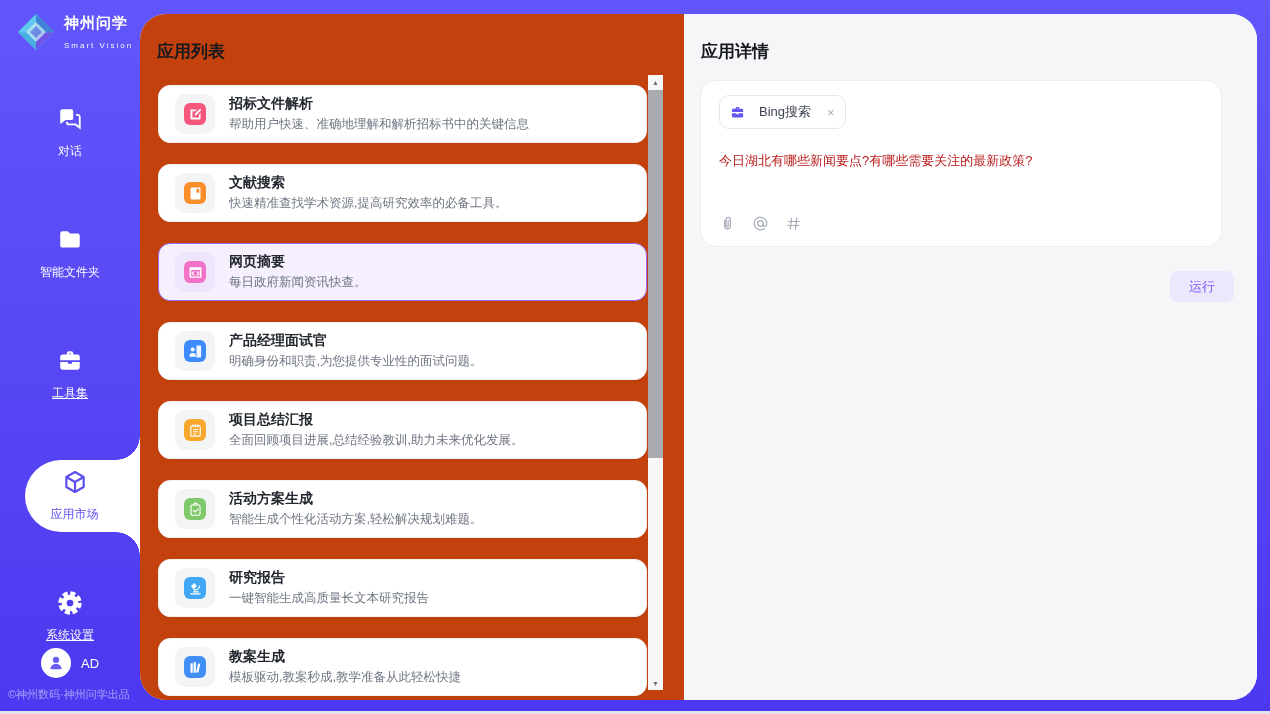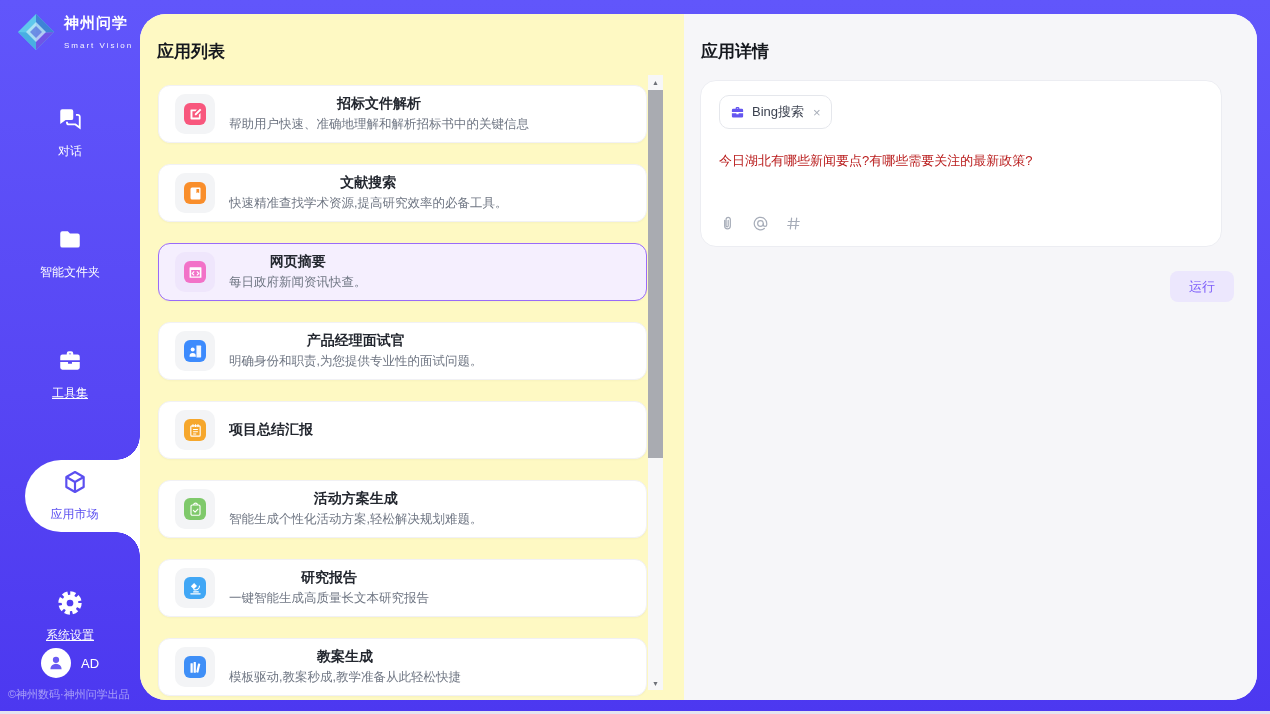--- a/index.html
+++ b/index.html
@@ -37,21 +37,21 @@
   .user-box { position:absolute; left:0; bottom:36px; width:140px; display:flex; align-items:center; justify-content:center; gap:10px; }
   .avatar { width:30px; height:30px; border-radius:50%; background:#fff; display:flex; align-items:center; justify-content:center; }
   .avatar svg { width:18px; height:18px; color:#6A5BF2; }
   .user-name { font-size:13px; color:#fff; }
   .side-footer { position:absolute; left:8px; bottom:12px; font-size:11px; color:rgba(255,255,255,.5); white-space:nowrap; }
 
   
   .main { position:absolute; left:140px; top:14px; width:1117px; height:686px; background:#fff; border-radius:26px; overflow:hidden; display:flex; }
 
   
-  .list-panel { position:relative; width:544px; background:#fef9c3; flex:none;text-align:center; }
+  .list-panel { position:relative; width:544px; background:#c2410c; flex:none; }
   .panel-title { position:absolute; top:26px; left:17px; font-size:17px; font-weight:700; color:#15181E; }
   .cards { position:absolute; top:71px; left:18px; width:489px; }
   .card { position:relative; height:58px; margin-bottom:21px; background:#fff; border:1px solid #F1F1F5; border-radius:12px; box-shadow:0 1px 2px rgba(20,20,40,.03); display:flex; align-items:center; padding-left:16px; cursor:pointer; }
   .card.selected { border:1.5px solid #9A6BF8; background:#F5EFFE; }
   .icon-box { width:40px; height:40px; border-radius:10px; background:#F3F4F6; display:flex; align-items:center; justify-content:center; flex:none; }
   .card.selected .icon-box { background:#EFE6FC; }
   .app-glyph { width:22px; height:22px; border-radius:6px; display:flex; align-items:center; justify-content:center; }
   .app-glyph svg { width:15px; height:15px; color:#fff; }
   .card-text { margin-left:14px; overflow:hidden; }
   .card-title { font-size:14px; font-weight:700; color:#23272F; line-height:1.25; }
@@ -59,21 +59,21 @@
 
   
   .scrollbar { position:absolute; top:61px; right:21px; width:15px; height:615px; background:#F7F7F8; }
   .sb-arrow { position:absolute; left:0; width:15px; height:14px; font-size:7px; color:#6E7178; display:flex; align-items:center; justify-content:center; cursor:pointer; }
   .sb-up { top:0; } .sb-down { bottom:0; }
   .sb-thumb { position:absolute; left:0; top:15px; width:15px; height:368px; background:#A9ABB1; cursor:grab; }
 
   
   .detail-panel { position:relative; flex:1; background:#F6F6F9; }
   .input-card { position:absolute; top:66px; left:16px; width:522px; height:167px; background:#fff; border:1px solid #ECEDF2; border-radius:16px; }
-  .tool-tag { position:absolute; top:14px; left:18px; display:inline-flex; align-items:center; gap:7px; padding:7px 10px; background:#fff; border:1px solid #E5E7EC; border-radius:10px; cursor:pointer; }
+  .tool-tag { position:absolute; top:14px; left:18px; display:inline-flex; align-items:center; gap:14px; padding:7px 10px; background:#fff; border:1px solid #E5E7EC; border-radius:10px; cursor:pointer; }
   .tool-tag svg { width:15px; height:15px; color:#6456F0; }
   .tag-label { font-size:13px; color:#3C4250; }
   .tag-close { font-size:13px; color:#A7ADB8; margin-left:2px; cursor:pointer; line-height:1; }
   .query-text { position:absolute; top:70px; left:18px; right:18px; font-size:13px; color:#b91c1c; line-height:1.5; }
   .input-toolbar { position:absolute; left:18px; bottom:14px; display:flex; gap:16px; }
   .input-toolbar .tb-icon { width:17px; height:17px; color:#A6ACB8; cursor:pointer; }
   .input-toolbar svg { width:17px; height:17px; display:block; }
   .run-btn { position:absolute; top:257px; left:486px; width:64px; height:31px; background:#ECE7FD; color:#7B5CFA; font-size:13px; border:none; border-radius:8px; display:flex; align-items:center; justify-content:center; cursor:pointer; }
 </style>
 </head>
@@ -285,20 +285,21 @@
         <div class="card">
           <div class="icon-box">
             <span class="app-glyph" style="background: rgb(246, 167, 44);">
               <svg>
                 <use href="#sym-notepad"></use>
               </svg>
             </span>
           </div>
           <div class="card-text">
             <div class="card-title">项目总结汇报</div>
+            <div class="card-desc">全面回顾项目进展,总结经验教训,助力未来优化发展。</div>
           </div>
         </div>
         <div class="card">
           <div class="icon-box">
             <span class="app-glyph" style="background: rgb(127, 201, 107);">
               <svg>
                 <use href="#sym-clipboard"></use>
               </svg>
             </span>
           </div>

